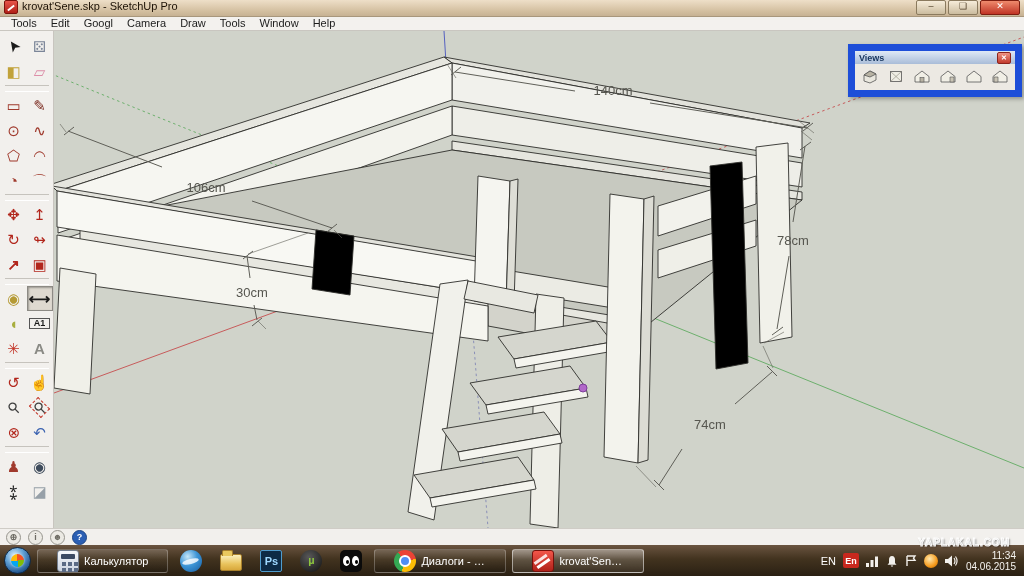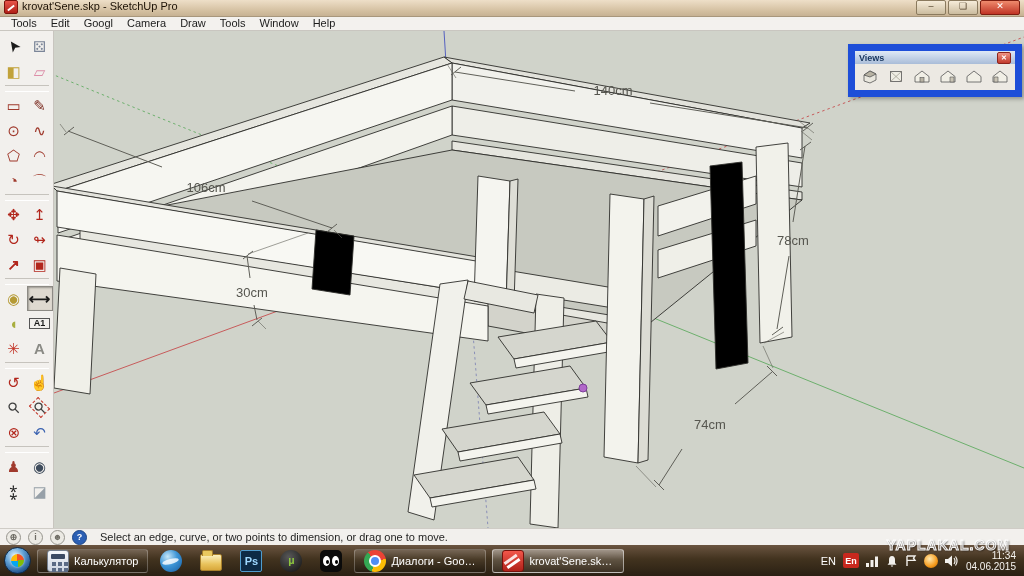--- a/index.html
+++ b/index.html
@@ -70,21 +70,21 @@
   
   .taskbar{position:absolute;left:0;top:545px;width:100%;height:31px;box-sizing:border-box;
     background:linear-gradient(#6a5440,#42331f 45%,#2a2013);display:flex;align-items:center;
     gap:6px;padding:0 8px 0 4px;}
   .start-orb{width:27px;height:27px;border-radius:50%;flex:none;position:relative;
     background:radial-gradient(circle at 38% 30%,#d9edfb,#5f9fd3 40%,#1d4f88 78%,#12365f);
     border:1px solid #0d2a4a;box-sizing:border-box;}
   .start-orb::after{content:"";position:absolute;left:6px;top:6px;width:13px;height:13px;border-radius:50%;
     background:conic-gradient(#f35325 0 25%,#81bc06 0 50%,#05a6f0 0 75%,#ffba08 0);
     box-shadow:0 0 2px rgba(255,255,255,.8);}
-  .tbtn{height:24px;display:flex;align-items:center;gap:5px;padding:0 9px;border-radius:3px;
+  .tbtn{height:24px;display:flex;align-items:center;gap:5px;padding:0 19px;border-radius:3px;
     border:1px solid rgba(255,255,255,.25);color:#fff;font-size:11px;white-space:nowrap;
     background:linear-gradient(rgba(255,255,255,.16),rgba(255,255,255,.04) 45%,rgba(0,0,0,.18));
     max-width:132px;overflow:hidden;box-sizing:border-box;}
   .tbtn.active{background:linear-gradient(rgba(255,255,255,.42),rgba(255,255,255,.16) 45%,rgba(255,255,255,.06));
     border-color:rgba(255,255,255,.5);}
   .tbicon{width:34px;display:flex;justify-content:center;align-items:center;flex:none;}
   .tlabel{overflow:hidden;text-overflow:ellipsis;}
 
   .ticon{width:22px;height:22px;display:block;position:relative;flex:none;box-sizing:border-box;}
   .tbadge{display:block;width:100%;text-align:center;font-weight:bold;font-size:11px;line-height:21px;}
@@ -110,21 +110,21 @@
   .ticon-sketchup::after{content:"";position:absolute;left:3px;top:11px;width:15px;height:3px;background:#fff;
     transform:rotate(-35deg);box-shadow:0 -5px 0 rgba(255,255,255,.85);}
 
   .tray{margin-left:auto;display:flex;align-items:center;gap:7px;color:#fff;font-size:11px;}
   .tray-badge{background:#c8281e;border-radius:2px;width:16px;height:15px;font-size:9px;font-weight:bold;
     color:#fff;display:flex;align-items:center;justify-content:center;}
   .tray svg{display:block;}
   .orange-dot{width:14px;height:14px;border-radius:50%;
     background:radial-gradient(circle at 40% 35%,#ffe9b0,#f59a1c 60%,#b05e00);}
   .clock{text-align:right;font-size:10px;line-height:11px;color:#f6f4f0;}
-  .watermark{position:absolute;top:537px;right:14px;z-index:9;font-size:14px;font-weight:bold;letter-spacing:1px;
+  .watermark{position:absolute;top:537px;right:14px;z-index:9;font-size:10px;font-weight:bold;letter-spacing:1px;
     color:rgba(255,255,255,.28);-webkit-text-stroke:1px rgba(255,255,255,.95);
     text-shadow:1px 1px 2px rgba(0,0,0,.6);}
 </style>
 </head>
 <body>
 
 <div class="titlebar">
   <span class="app-icon"></span>
   <span class="title-text">krovat'Sene.skp - SketchUp Pro</span>
   <span class="winbtns">
@@ -393,21 +393,20 @@
   </div>
 </div>
 
 <div class="statusbar">
   <span class="status-icons" style="display:flex;gap:7px;">
       <span class="sicon">⊕</span>
       <span class="sicon">i</span>
       <span class="sicon">☻</span>
       <span class="sicon sicon-help">?</span>
     </span>
-  <span class="status-msg">Select an edge, curve, or two points to dimension, or drag one to move.</span>
 </div>
 
 <div class="taskbar">
   <div class="start-orb"></div>
   <span style="display:flex;gap:6px;align-items:center;">
       <span class="tbtn">
         <span class="ticon ticon-calculator"></span>
         <span class="tlabel">Калькулятор</span>
       </span>
       <span class="tbicon">

